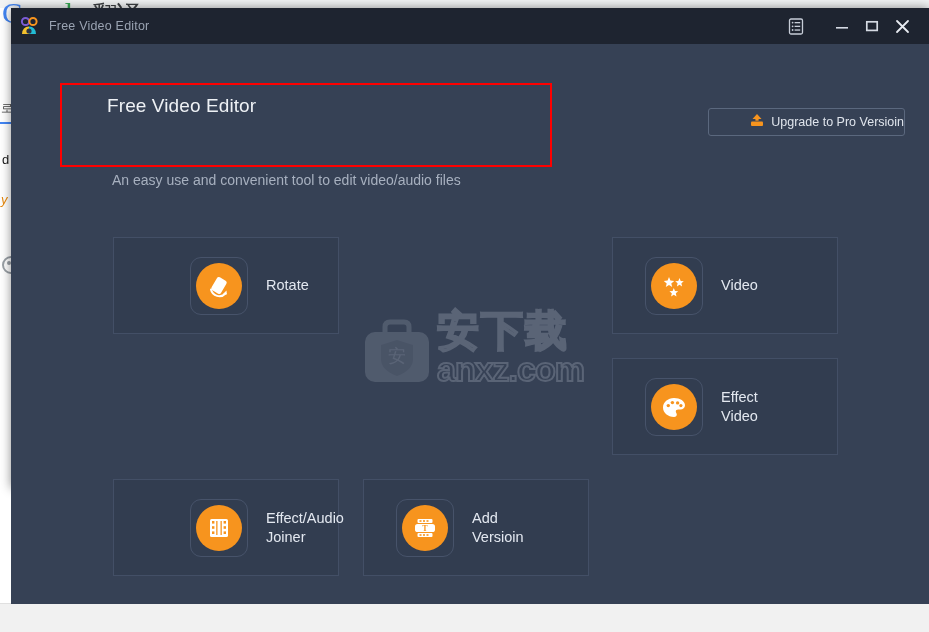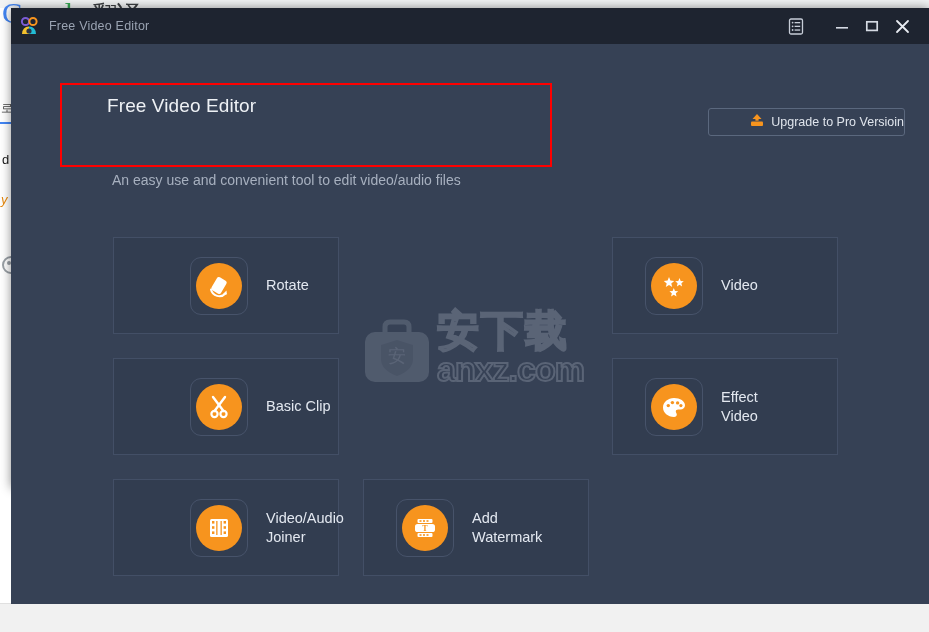--- a/index.html
+++ b/index.html
@@ -374,33 +374,20 @@
           <svg width="28" height="28" viewBox="0 0 28 28">
             <path d="M9 5 L10.4 8.6 L14.2 8.9 L11.3 11.4 L12.2 15.1 L9 13.1 L5.8 15.1 L6.7 11.4 L3.8 8.9 L7.6 8.6 Z" fill="#ffffff"></path>
             <path d="M19.5 6 L20.7 9 L23.8 9.3 L21.4 11.3 L22.1 14.4 L19.5 12.7 L16.9 14.4 L17.6 11.3 L15.2 9.3 L18.3 9 Z" fill="#ffffff"></path>
             <path d="M13.8 16 L15 19 L18.2 19.3 L15.8 21.3 L16.5 24.4 L13.8 22.7 L11.1 24.4 L11.8 21.3 L9.4 19.3 L12.6 19 Z" fill="#ffffff"></path>
           </svg>
         </div>
       </div>
       <div class="card-label">Video</div>
     </div>
 
-    <div class="card col-1 row-2">
-      <div class="card-icon-frame">
-        <div class="card-icon-circle">
-          <svg width="28" height="28" viewBox="0 0 28 28">
-            <path d="M8 4 L18.5 18" stroke="#ffffff" stroke-width="2.4" stroke-linecap="round"></path>
-            <path d="M20 4 L9.5 18" stroke="#ffffff" stroke-width="2.4" stroke-linecap="round"></path>
-            <circle cx="9.5" cy="21" r="3.1" fill="none" stroke="#ffffff" stroke-width="2.2"></circle>
-            <circle cx="18.5" cy="21" r="3.1" fill="none" stroke="#ffffff" stroke-width="2.2"></circle>
-          </svg>
-        </div>
-      </div>
-      <div class="card-label">Basic Clip</div>
-    </div>
 
 
     <div class="card col-3 row-2">
       <div class="card-icon-frame">
         <div class="card-icon-circle">
           <svg width="28" height="28" viewBox="0 0 28 28">
             <path d="M14 5 C7.9 5 3 9.3 3 14.5 C3 19.7 7.9 24 14 24 C15.8 24 16.8 22.9 16.8 21.6
                      C16.8 20.3 15.8 19.6 15.8 18.5 C15.8 17.3 16.8 16.6 18.1 16.6 L20.4 16.6
                      C23 16.6 25 14.8 25 12.3 C25 8.2 20.1 5 14 5 Z" fill="#ffffff"></path>
             <circle cx="8.3" cy="12.6" r="1.7" fill="#f7941e"></circle>
@@ -423,21 +410,21 @@
             <rect x="7" y="12.2" width="2.4" height="2.6" fill="#f7941e"></rect>
             <rect x="7" y="17.4" width="2.4" height="2.6" fill="#f7941e"></rect>
             <rect x="18.6" y="7" width="2.4" height="2.6" fill="#f7941e"></rect>
             <rect x="18.6" y="12.2" width="2.4" height="2.6" fill="#f7941e"></rect>
             <rect x="18.6" y="17.4" width="2.4" height="2.6" fill="#f7941e"></rect>
             <rect x="11.2" y="7" width="1.3" height="14" fill="#f7941e"></rect>
             <rect x="15.5" y="7" width="1.3" height="14" fill="#f7941e"></rect>
           </svg>
         </div>
       </div>
-      <div class="card-label">Video/Audio
+      <div class="card-label">Effect/Audio
 Joiner</div>
     </div>
 
     <div class="card col-2 row-3">
       <div class="card-icon-frame">
         <div class="card-icon-circle">
           <svg width="28" height="28" viewBox="0 0 28 28">
             <rect x="6.5" y="5" width="15" height="4" rx="1" fill="#ffffff"></rect>
             <rect x="8.5" y="6.2" width="2" height="1.6" fill="#f7941e"></rect>
             <rect x="12" y="6.2" width="2" height="1.6" fill="#f7941e"></rect>
@@ -445,17 +432,17 @@
             <rect x="4" y="10" width="20" height="8" rx="2.6" fill="#ffffff"></rect>
             <text x="14" y="16.6" font-size="8" font-weight="bold" font-family="Liberation Serif, serif" fill="#f7941e" text-anchor="middle">T</text>
             <rect x="6.5" y="19" width="15" height="4" rx="1" fill="#ffffff"></rect>
             <rect x="8.5" y="20.2" width="2" height="1.6" fill="#f7941e"></rect>
             <rect x="12" y="20.2" width="2" height="1.6" fill="#f7941e"></rect>
             <rect x="15.5" y="20.2" width="2" height="1.6" fill="#f7941e"></rect>
           </svg>
         </div>
       </div>
       <div class="card-label">Add
-Watermark</div>
+Versioin</div>
     </div>
 
   </div>
 </div>
 
 </body></html>

